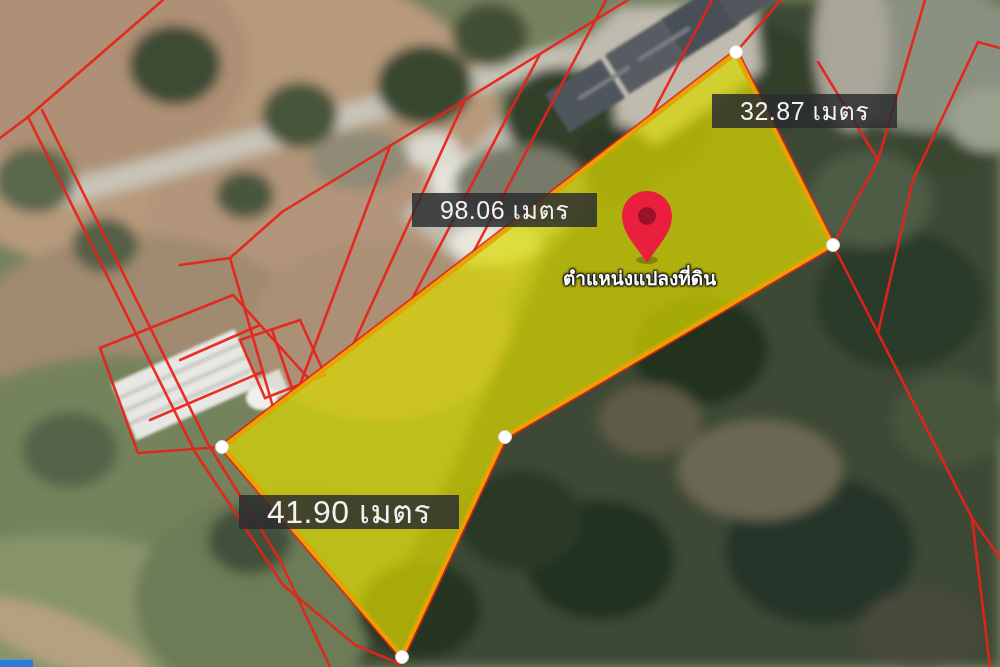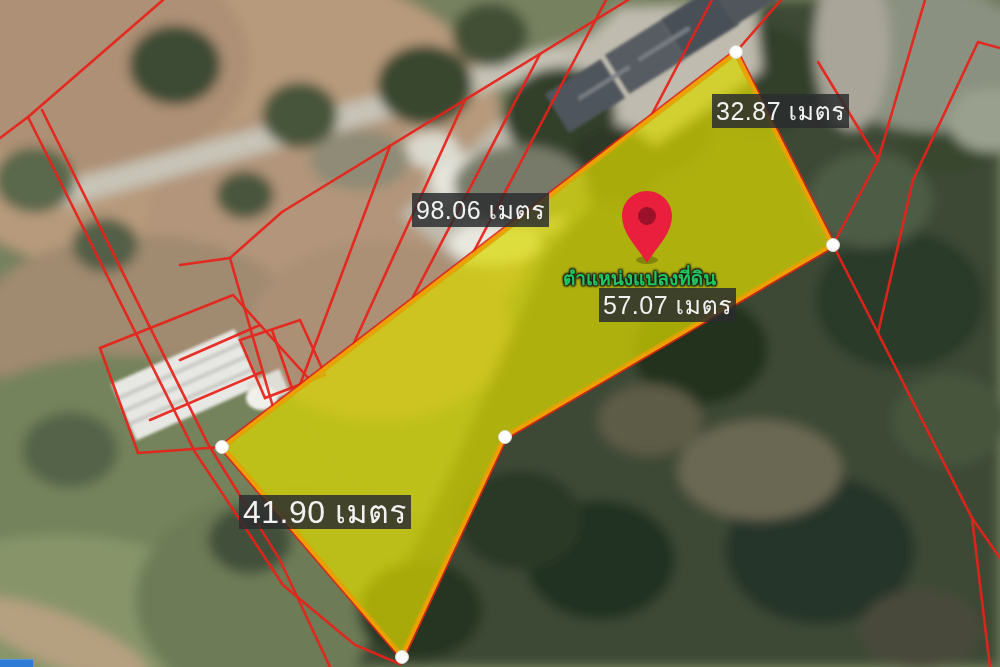--- a/index.html
+++ b/index.html
@@ -7,27 +7,27 @@
     position:relative;width:1000px;height:667px;overflow:hidden;
     font-family:"Liberation Sans","DejaVu Sans",sans-serif;
   }
   #stage svg{position:absolute;left:0;top:0;}
   .measure-label{
     position:absolute;
     background:rgba(42,44,47,0.84);
     color:#f2f2f2;
     font-size:25px;
     line-height:30px;
-    padding:2px 4px;
+    padding:2px 28px;
     white-space:nowrap;
     letter-spacing:0.5px;
   }
   .pin-caption{
     position:absolute;
-    color:#22c55e;
+    color:#ffffff;
     font-size:19px;
     font-weight:bold;
     white-space:nowrap;
     text-shadow:0 0 3px #1a1a1a,1px 1px 2px #1a1a1a,-1px -1px 2px #1a1a1a,1px -1px 2px #1a1a1a,-1px 1px 2px #1a1a1a;
   }
   .blue-fragment{
     position:absolute;left:0;top:659px;width:33px;height:8px;
     background:#2e7bd6;border-top:1px solid #5596e0;
   }
 </style>
@@ -166,21 +166,20 @@
     <ellipse cx="647" cy="260" rx="11" ry="4" fill="#000000" opacity="0.25"></ellipse>
     <path d="M647,263 C638,248 622,234 622,216 C622,202.2 633.2,191 647,191 C660.8,191 672,202.2 672,216 C672,234 656,248 647,263 Z" fill="#ea1f3d"></path>
     <circle cx="647" cy="216" r="9" fill="#9b1129"></circle>
   </g>
 </svg>
 
   <div class="measure-label" style="left:712px;top:94px;">32.87 เมตร</div>
 
   <div class="measure-label" style="left:412px;top:193px;">98.06 เมตร</div>
 
-  <div class="measure-label" style="left:599px;top:288px;">57.07 เมตร</div>
 
   <div class="measure-label" style="left:239px;top:495px;font-size:32px;">41.90 เมตร</div>
 
 
   <div class="pin-caption" style="left:563px;top:263px;">ตำแหน่งแปลงที่ดิน</div>
 
   <div class="blue-fragment"></div>
 </div>
 
 </body></html>

